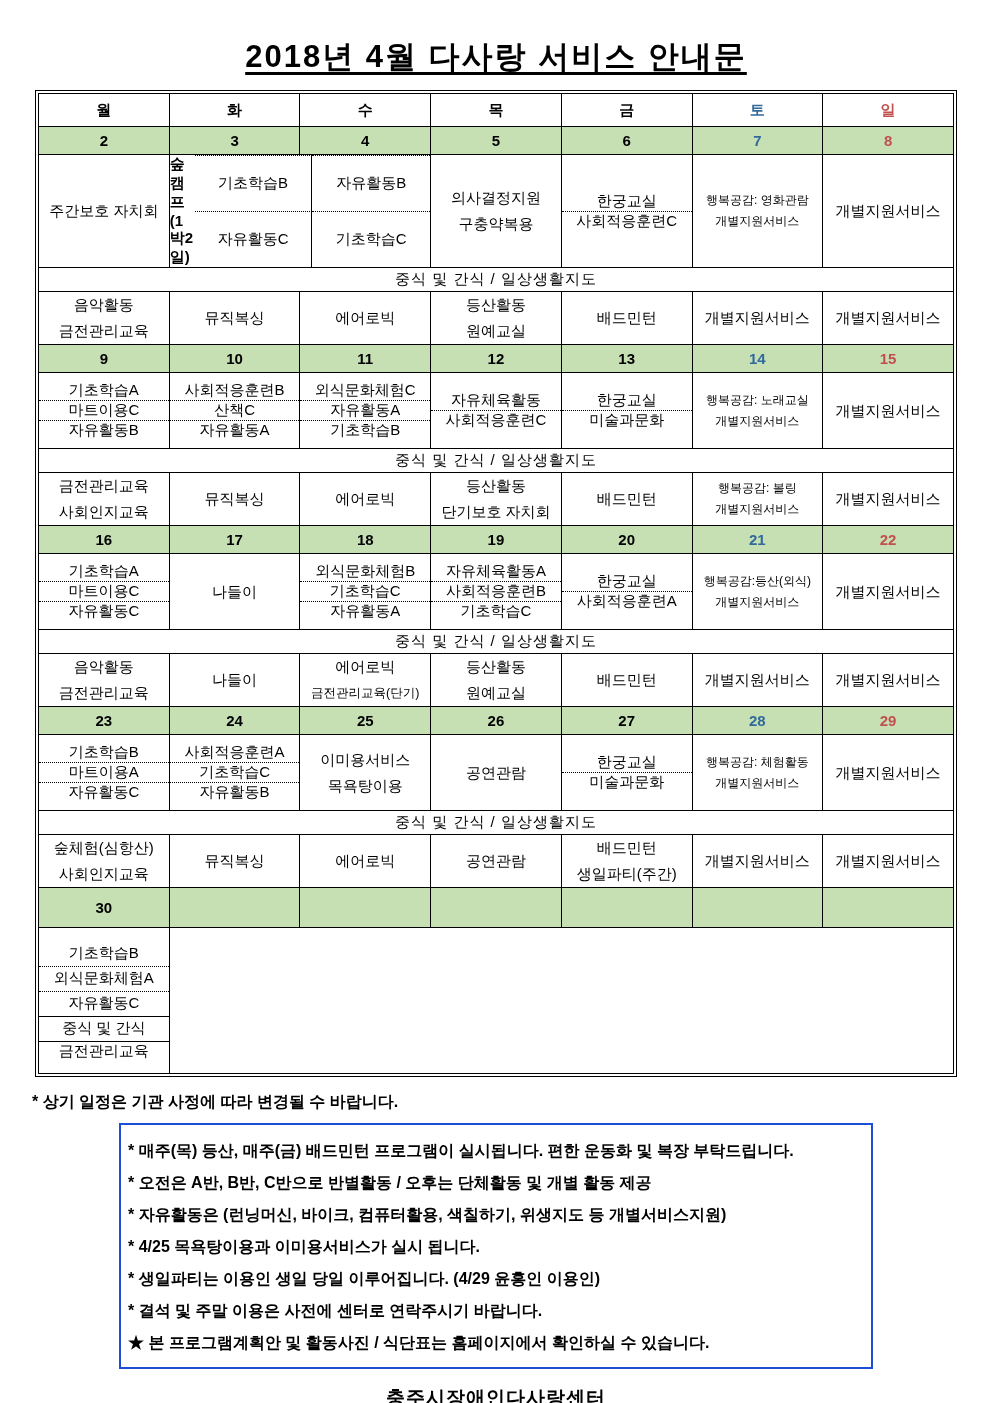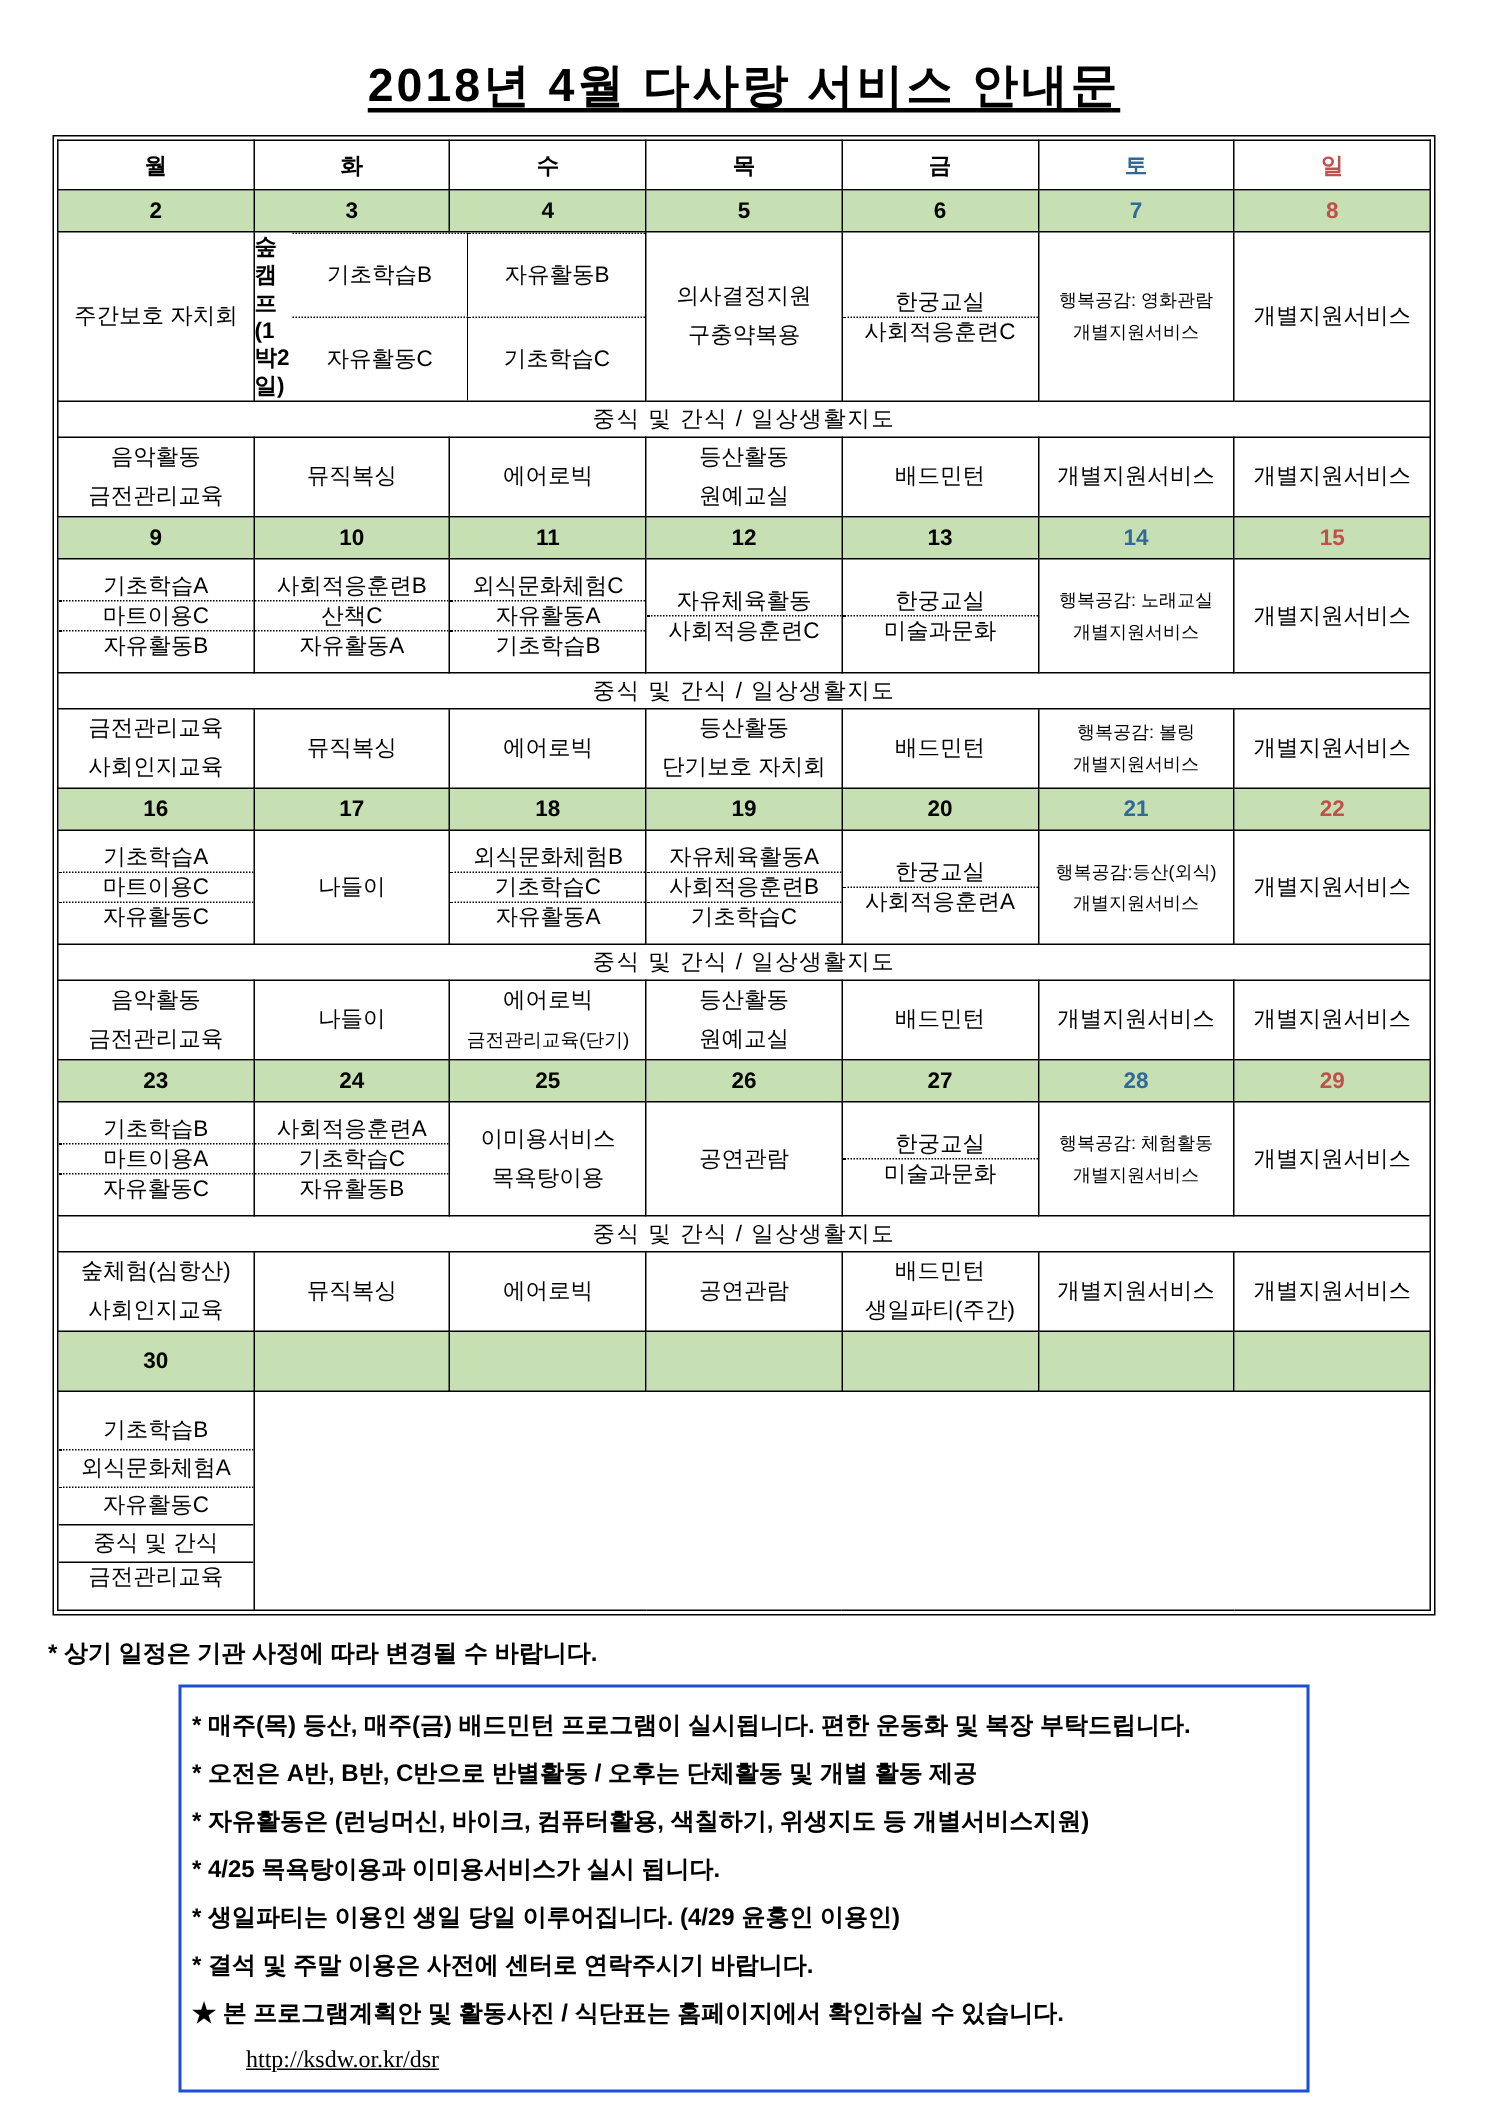--- a/index.html
+++ b/index.html
@@ -533,18 +533,17 @@
   <div class="prenote">* 상기 일정은 기관 사정에 따라 변경될 수 바랍니다.</div>
 
   <div class="notesbox">
     <p class="note">* 매주(목) 등산, 매주(금) 배드민턴 프로그램이 실시됩니다. 편한 운동화 및 복장 부탁드립니다.</p>
     <p class="note">* 오전은 A반, B반, C반으로 반별활동 / 오후는 단체활동 및 개별 활동 제공</p>
     <p class="note">* 자유활동은 (런닝머신, 바이크, 컴퓨터활용, 색칠하기, 위생지도 등 개별서비스지원)</p>
     <p class="note">* 4/25 목욕탕이용과 이미용서비스가 실시 됩니다.</p>
     <p class="note">* 생일파티는 이용인 생일 당일 이루어집니다. (4/29 윤홍인 이용인)</p>
     <p class="note">* 결석 및 주말 이용은 사전에 센터로 연락주시기 바랍니다.</p>
     <p class="note">★ 본 프로그램계획안 및 활동사진 / 식단표는 홈페이지에서 확인하실 수 있습니다.</p>
-    <p class="url">http://ksdw.or.kr/dsr</p>
   </div>
 
   <div class="org">충주시장애인다사랑센터</div>
   <div class="phone">전화 : 043)846-3305~6 팩스 : 043)852-1231</div>
 </div>
 
 </body></html>

